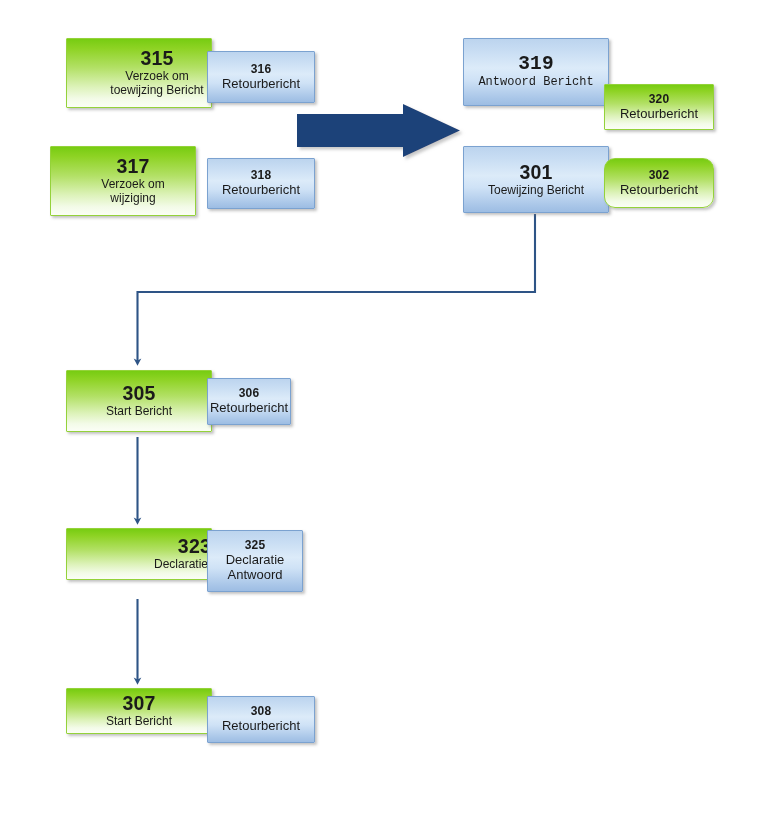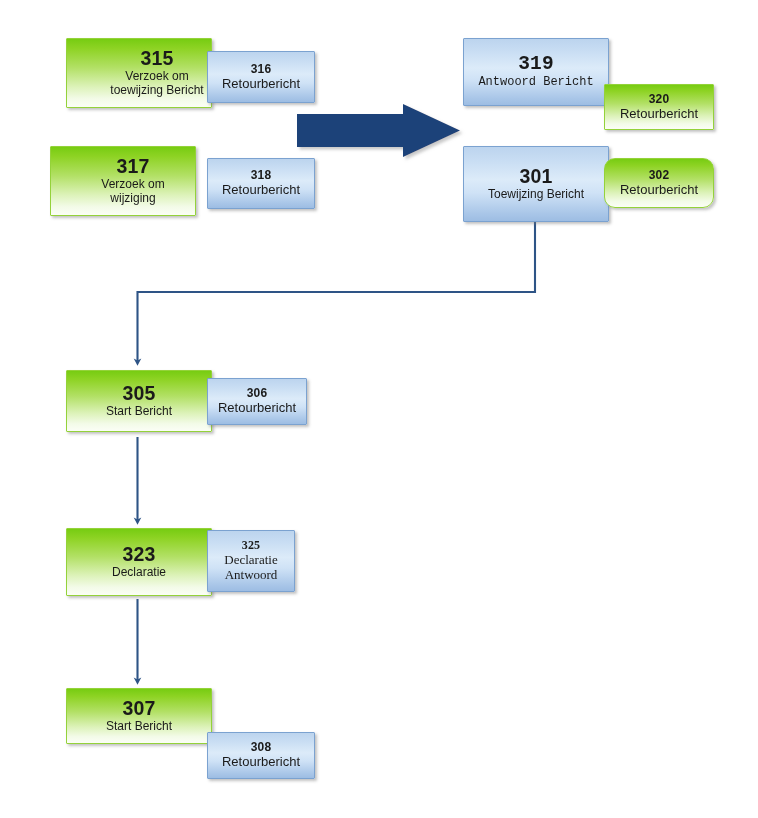--- a/index.html
+++ b/index.html
@@ -147,48 +147,48 @@
         <div class="cap">Retourbericht</div>
       </div>
       <div class="node primary skin-blue" style="left: 463px; top: 38px; width: 146px; height: 68px; font-family: Liberation Mono, monospace;">
         <div class="num">319</div>
         <div class="cap">Antwoord Bericht</div>
       </div>
       <div class="node secondary skin-green" style="left: 604px; top: 52px; width: 110px; height: 46px; margin-top: 32px;">
         <div class="num">320</div>
         <div class="cap">Retourbericht</div>
       </div>
-      <div class="node primary skin-blue" style="left: 463px; top: 146px; width: 146px; height: 76px; text-align: center;">
+      <div class="node primary skin-blue" style="left: 463px; top: 146px; width: 146px; height: 67px; text-align: center;">
         <div class="num">301</div>
         <div class="cap">Toewijzing Bericht</div>
       </div>
       <div class="node secondary skin-green" style="left: 604px; top: 158px; width: 110px; height: 50px; border-radius: 11px;">
         <div class="num">302</div>
         <div class="cap">Retourbericht</div>
       </div>
       <div class="node primary skin-green" style="left: 66px; top: 370px; width: 146px; height: 62px;">
         <div class="num">305</div>
         <div class="cap">Start Bericht</div>
       </div>
-      <div class="node secondary skin-blue" style="left: 207px; top: 378px; width: 100px; height: 47px;">
+      <div class="node secondary skin-blue" style="left: 207px; top: 378px; width: 84px; height: 47px;">
         <div class="num">306</div>
         <div class="cap">Retourbericht</div>
       </div>
-      <div class="node primary skin-green" style="left: 66px; top: 528px; width: 146px; height: 68px;">
+      <div class="node primary skin-green" style="left: 66px; top: 528px; width: 146px; height: 52px; align-items: flex-end;">
         <div class="num">323</div>
         <div class="cap">Declaratie</div>
       </div>
-      <div class="node secondary skin-blue" style="left: 207px; top: 530px; width: 88px; height: 62px; font-family: Liberation Serif, serif;">
+      <div class="node secondary skin-blue" style="left: 207px; top: 530px; width: 96px; height: 62px;">
         <div class="num">325</div>
         <div class="cap">Declaratie
 Antwoord</div>
       </div>
-      <div class="node primary skin-green" style="left: 66px; top: 688px; width: 146px; height: 56px;">
+      <div class="node primary skin-green" style="left: 66px; top: 688px; width: 146px; height: 46px;">
         <div class="num">307</div>
         <div class="cap">Start Bericht</div>
       </div>
-      <div class="node secondary skin-blue" style="left: 207px; top: 696px; width: 108px; height: 47px; margin-top: 36px;">
+      <div class="node secondary skin-blue" style="left: 207px; top: 696px; width: 108px; height: 47px;">
         <div class="num">308</div>
         <div class="cap">Retourbericht</div>
       </div>
     </div>
 
 </div>
 
 </body></html>

